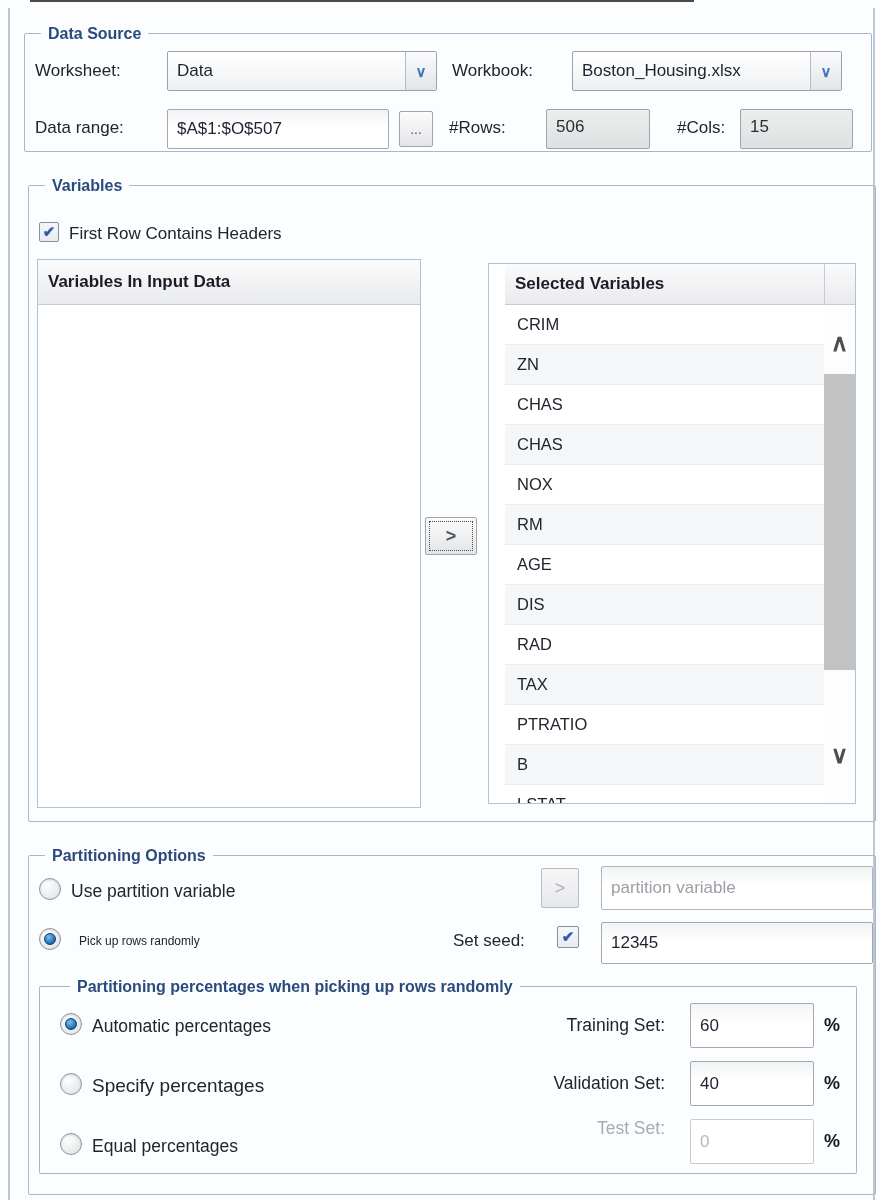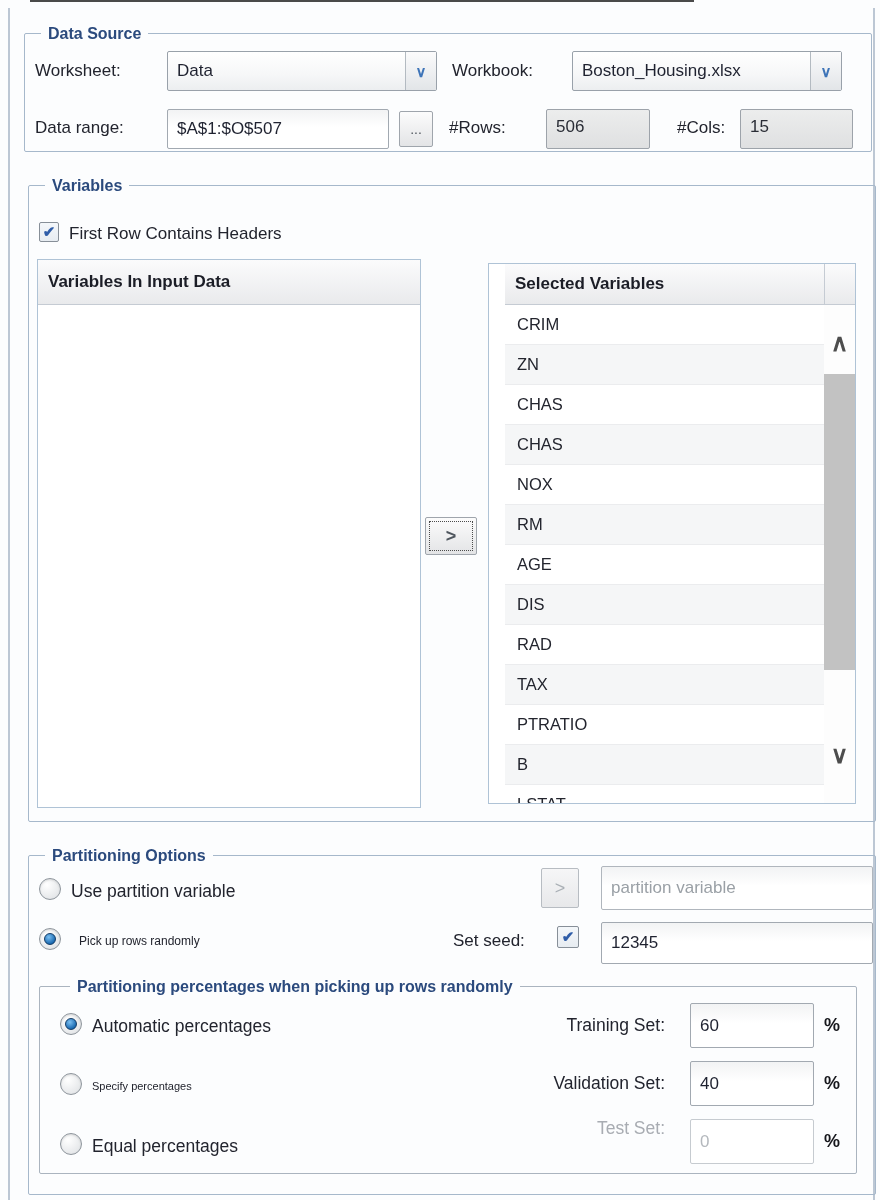--- a/index.html
+++ b/index.html
@@ -214,21 +214,21 @@
     </span>
     <input class="tb" style="left: 572px; top: 66px; width: 272px; height: 42px;" readonly="" value="12345">
 
     <div class="group" style="left:10px; top:130px; width:818px; height:188px; border-color:#aab4bf;">
       <span class="group-title" style="left:30px; background:#fcfdfe;">Partitioning percentages when picking up rows randomly</span>
 
       <span class="radio checked" style="left:20px; top:26px;"></span>
       <span class="lbl" style="left:52px; top:28px; font-size:17.5px;">Automatic percentages</span>
 
       <span class="radio" style="left:20px; top:86px;"></span>
-      <span class="lbl" style="left:52px; top:88px; font-size:11px;">Specify percentages</span>
+      <span class="lbl" style="left:52px; top:88px; font-size:19px;">Specify percentages</span>
 
       <span class="radio" style="left:20px; top:146px;"></span>
       <span class="lbl" style="left:52px; top:148px; font-size:17.5px;">Equal percentages</span>
 
       <span class="rlabel" style="left:440px; top:28px;">Training Set:</span>
       <input class="tb" style="left: 650px; top: 16px; width: 124px; height: 45px;" readonly="" value="60">
       <span class="pct" style="left:784px; top:28px;">%</span>
 
       <span class="rlabel" style="left:440px; top:86px;">Validation Set:</span>
       <input class="tb" style="left: 650px; top: 74px; width: 124px; height: 45px;" readonly="" value="40">

